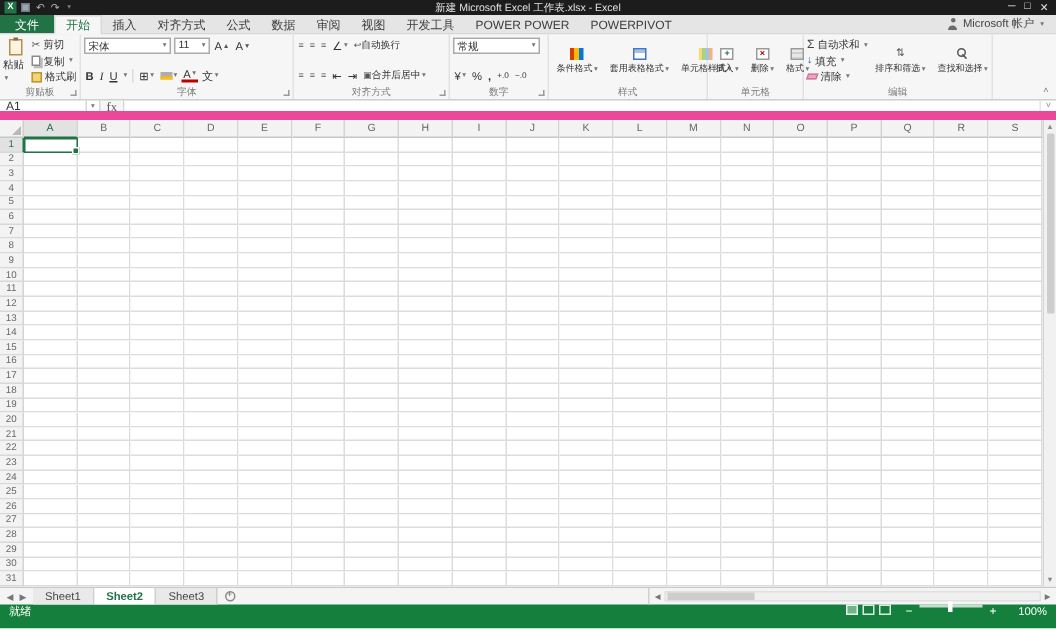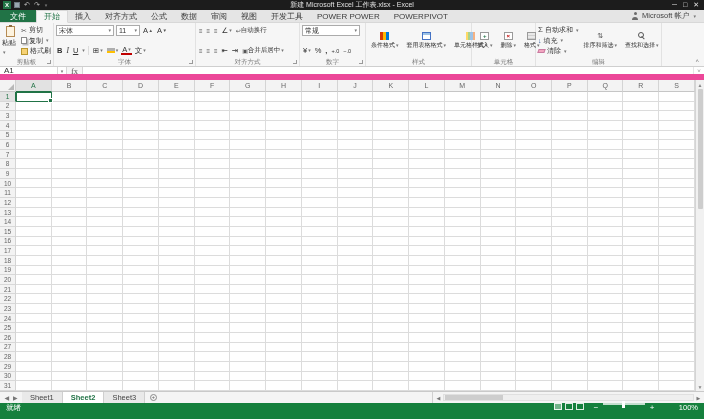--- a/index.html
+++ b/index.html
@@ -110,21 +110,21 @@
 
 
 .statusbar{height:16px;background:#15803d;color:#fff;display:flex;align-items:flex-start;padding:0 6px;font-size:7.5px}
 .sb-spacer{flex:1}
 .viewbtns{display:flex;gap:3px;align-items:center;margin-right:8px}
 .vb{width:8px;height:7px;border:1px solid rgba(255,255,255,.85);background:transparent}
 .vb.active{background:rgba(255,255,255,.4)}
 .zoom-minus,.zoom-plus{width:8px;text-align:center;font-size:8px;color:#fff}
 .zoom-track{width:42px;height:2px;background:rgba(255,255,255,.75);position:relative;margin:0 3px}
 .zoom-thumb{position:absolute;left:19px;top:-2.5px;width:3px;height:7px;background:#fff}
-.zoom-pct{width:26px;text-align:right;margin-left:16px}
+.zoom-pct{width:26px;text-align:right;margin-left:6px}
 </style>
 </head>
 <body>
 
 <div class="titlebar">
   <span class="app-icon">X</span>
   <div class="qat">
     <span class="save-icon"></span>
     <span>↶</span>
     <span>↷</span>

